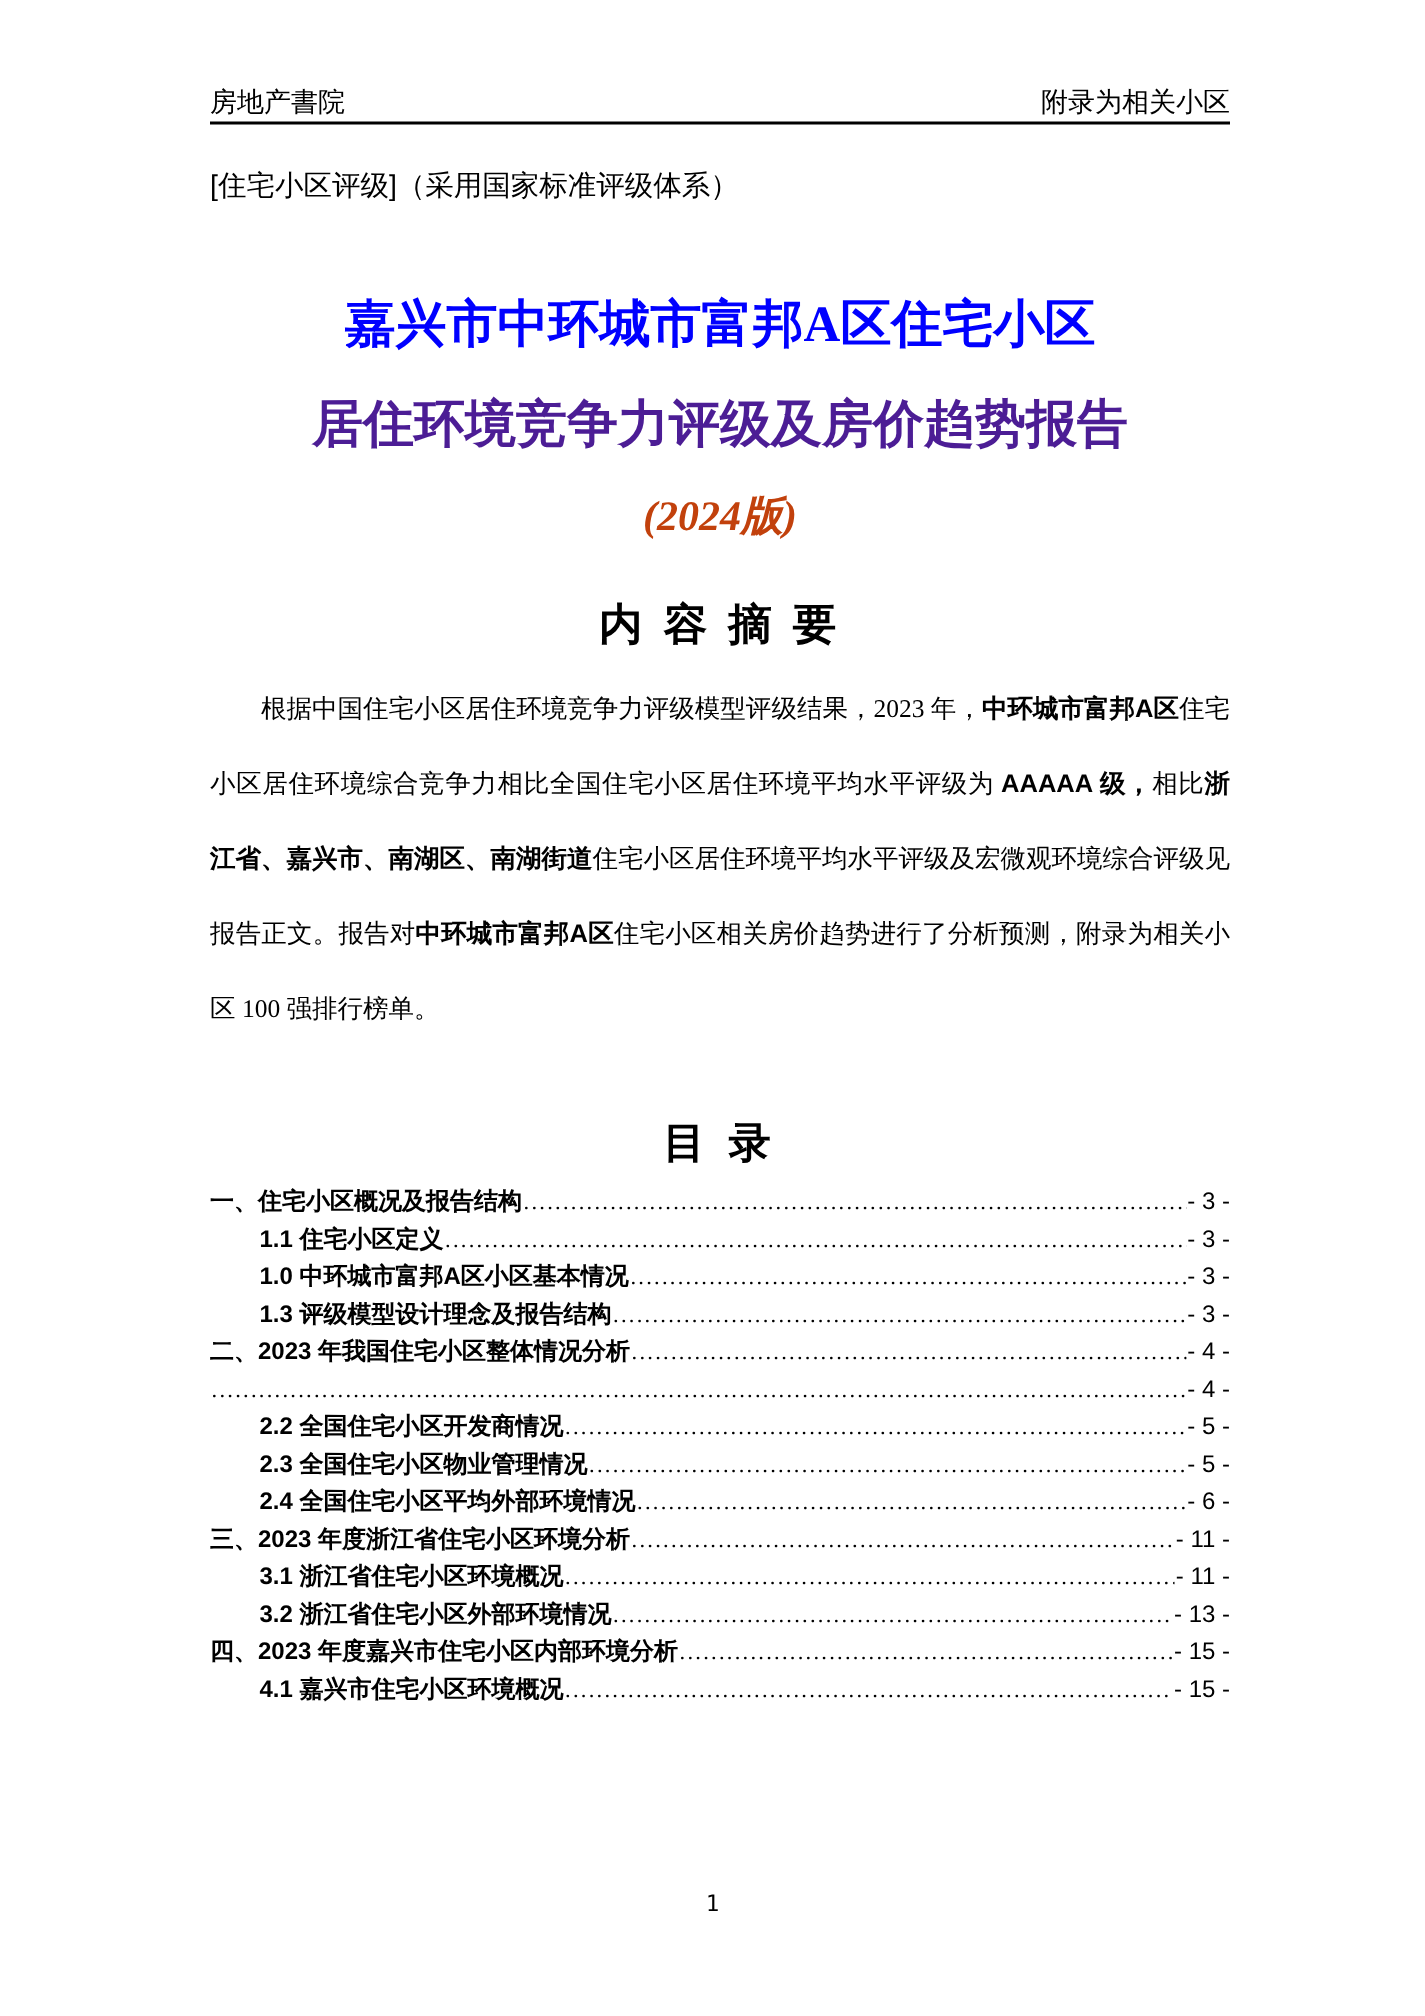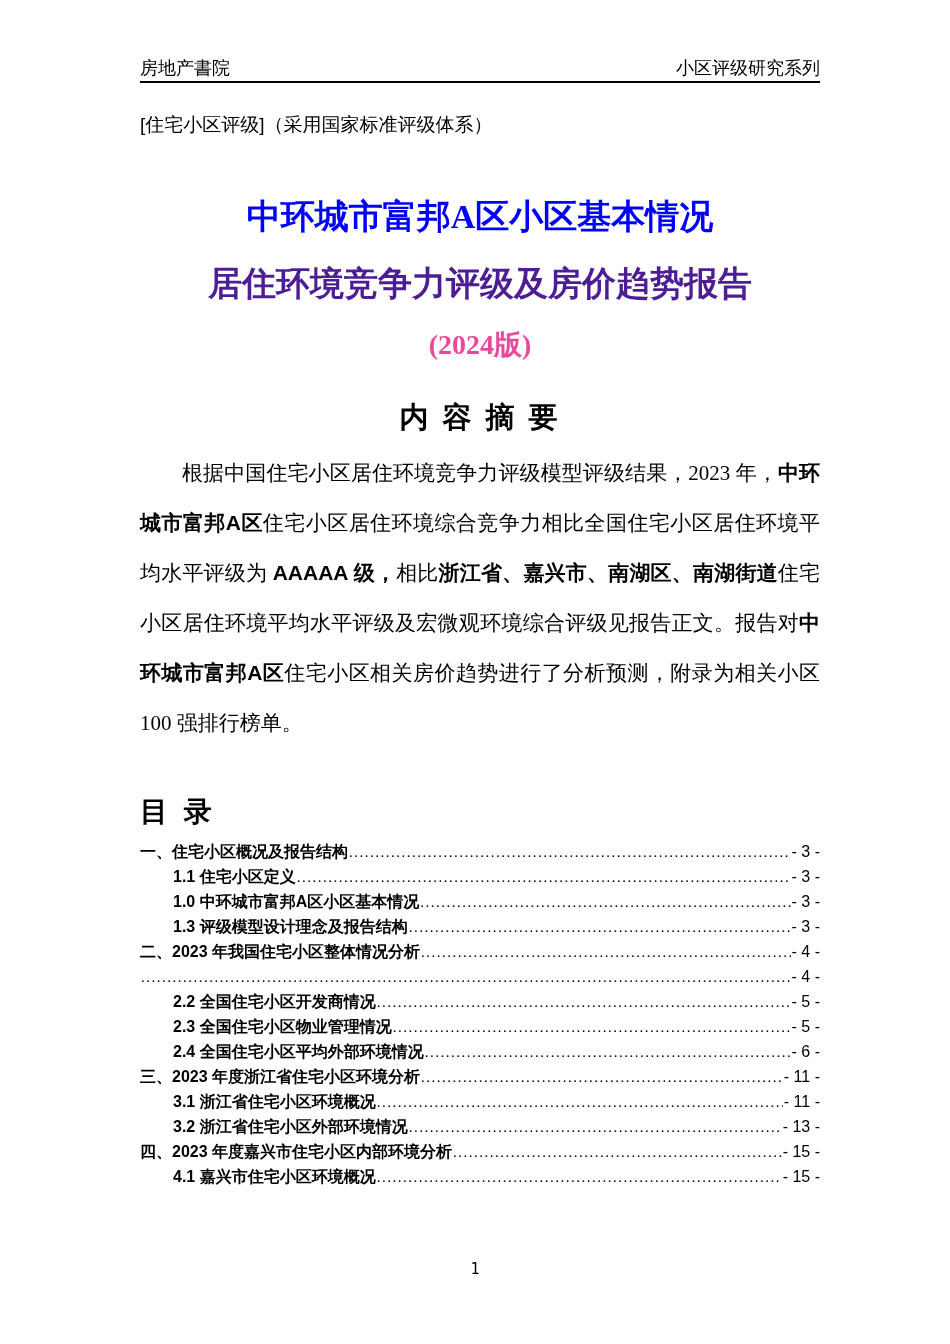--- a/index.html
+++ b/index.html
@@ -57,34 +57,34 @@
     margin-top: 32px;
     text-align: center;
     font-family: "Liberation Sans", "DejaVu Sans", sans-serif;
     font-weight: 700;
     font-size: 29px;
     line-height: 40px;
     letter-spacing: 3px;
   }
   .summary-paragraph {
     margin-top: 11px;
-    font-size: 21px;
+    font-size: 17px;
     line-height: 50px;
     text-align: justify;
     text-indent: 2em;
   }
   .summary-paragraph .run-bold {
     font-weight: 700;
     font-family: "Liberation Sans", "DejaVu Sans", sans-serif;
   }
 
   
   .toc-heading {
     margin-top: 44px;
-    text-align: left;
+    text-align: center;
     font-family: "Liberation Sans", "DejaVu Sans", sans-serif;
     font-weight: 700;
     font-size: 28px;
     line-height: 40px;
     letter-spacing: 4px;
   }
   .toc-list { margin-top: 7px; }
   .toc-row {
     display: flex;
     align-items: baseline;
@@ -128,30 +128,30 @@
   }
 </style>
 </head>
 <body>
 
 <div class="page">
   <div class="content">
 
     <div class="header-row">
       <span>房地产書院</span>
-      <span>小区评级研究系列</span>
+      <span>附录为相关小区</span>
     </div>
     <hr class="header-rule">
 
     <div class="subheader">[住宅小区评级]（采用国家标准评级体系）</div>
 
     <div class="title-block">
-      <div class="title-line1 report-title-text" style="color: rgb(0, 0, 255);">中环城市富邦A区小区基本情况</div>
+      <div class="title-line1 report-title-text" style="color: rgb(0, 0, 255);">嘉兴市中环城市富邦A区住宅小区</div>
       <div class="title-line2 report-title-text" style="color: #4c1d95;">居住环境竞争力评级及房价趋势报告</div>
-      <div class="title-line3 report-title-text" style="color: #ec4899;">(2024版)</div>
+      <div class="title-line3 report-title-text" style="color: #c2410c; font-style: italic;">(2024版)</div>
     </div>
 
     <div class="summary-heading">内 容 摘 要</div>
     <div class="summary-paragraph"><span class="run-normal">根据中国住宅小区居住环境竞争力评级模型评级结果，2023 年，</span><span class="run-bold">中环城市富邦A区</span><span class="run-normal">住宅小区居住环境综合竞争力相比全国住宅小区居住环境平均水平评级为 </span><span class="run-bold">AAAAA 级，</span><span class="run-normal">相比</span><span class="run-bold">浙江省、嘉兴市、南湖区、南湖街道</span><span class="run-normal">住宅小区居住环境平均水平评级及宏微观环境综合评级见报告正文。报告对</span><span class="run-bold">中环城市富邦A区</span><span class="run-normal">住宅小区相关房价趋势进行了分析预测，附录为相关小区 100 强排行榜单。</span></div>
 
     <div class="toc-heading">目 录</div>
     <div class="toc-list">
         <div class="toc-row lvl1">
           <span class="toc-title">一、住宅小区概况及报告结构</span>
           <span class="toc-leader"></span>

